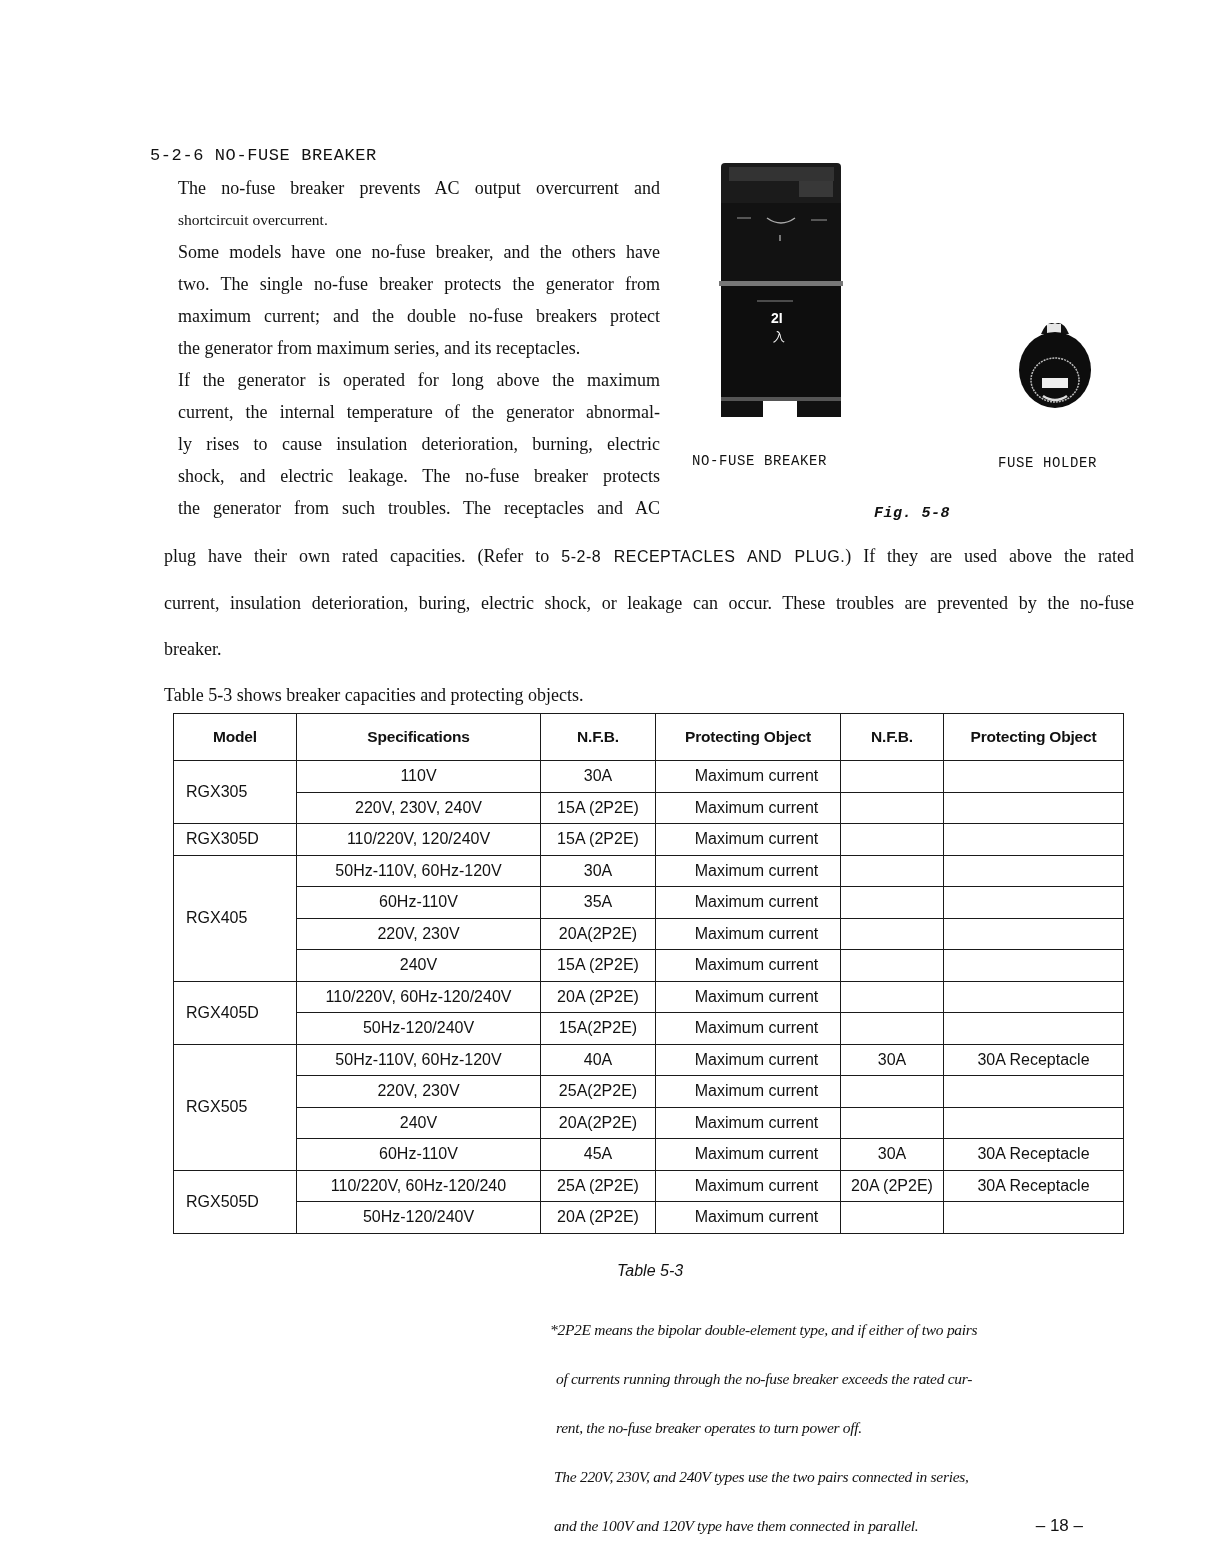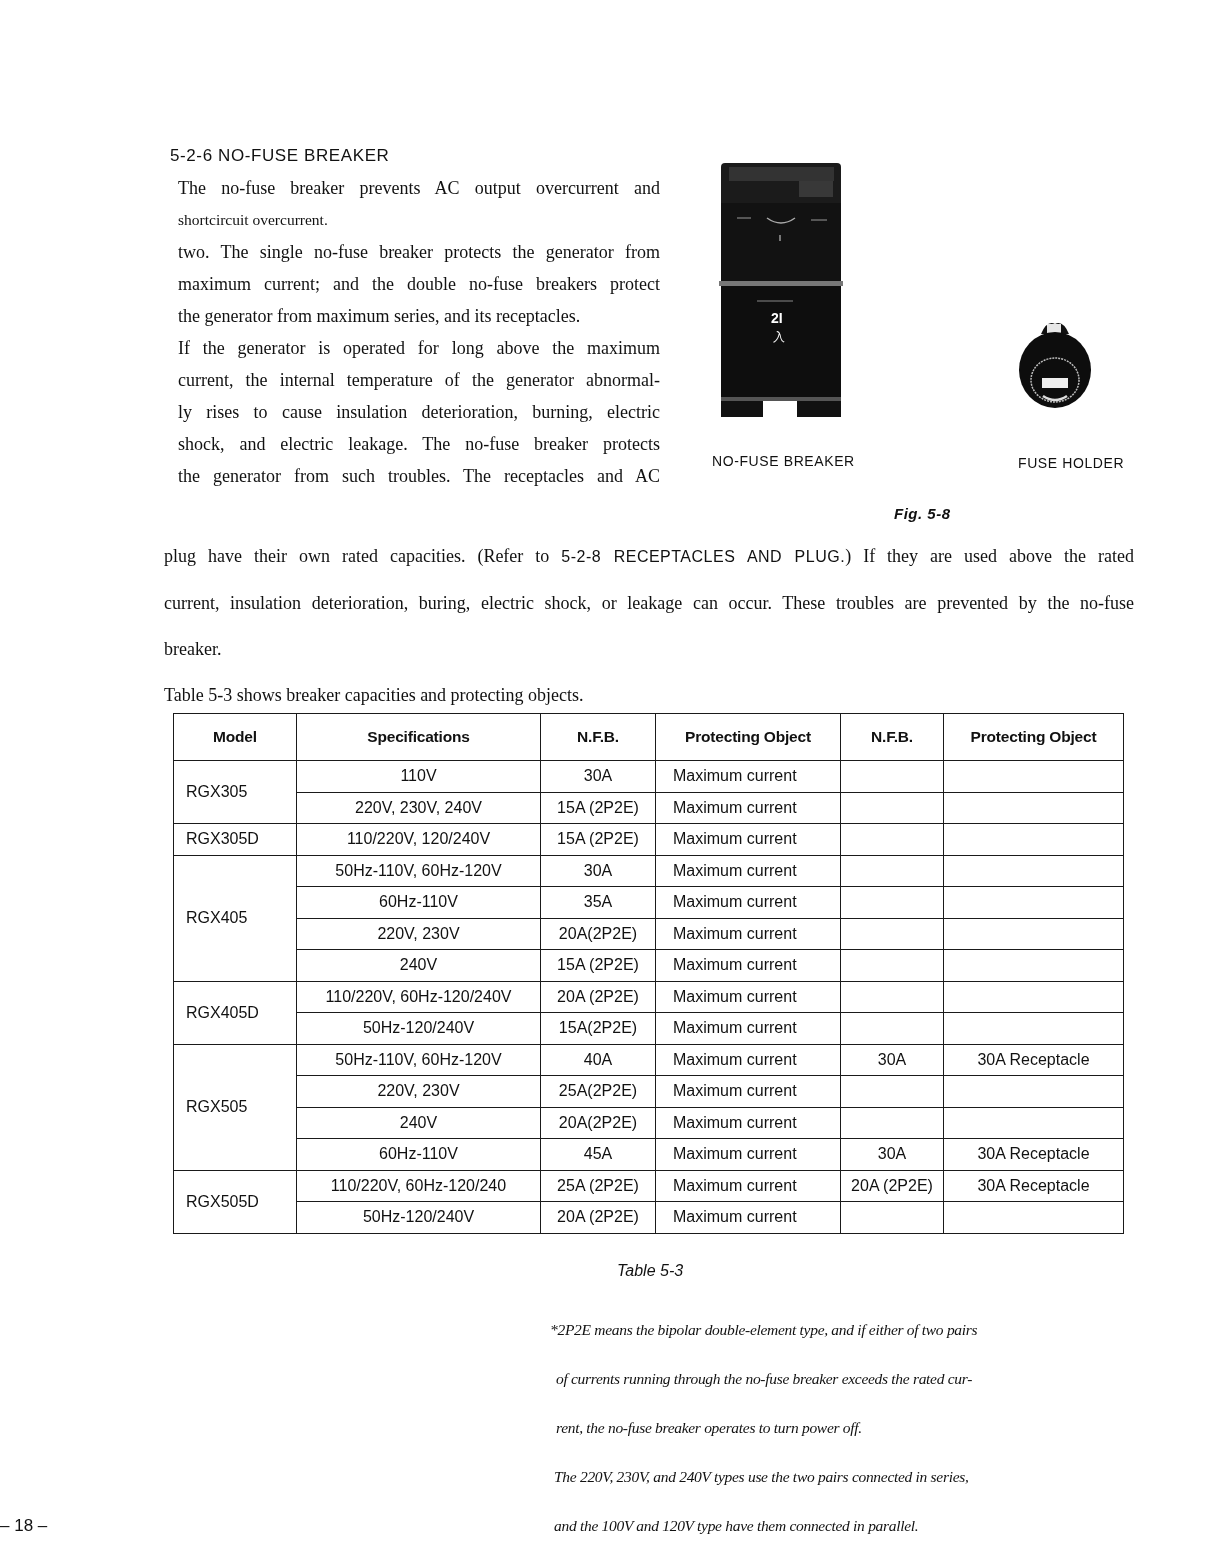--- a/index.html
+++ b/index.html
@@ -1,18 +1,18 @@
 <!DOCTYPE html>
 <html><head>
 <meta charset="utf-8">
 <style>
   html, body { margin: 0; padding: 0; background: #ffffff; }
   body { width: 1222px; height: 1564px; position: relative; overflow: hidden; color: #111; }
   .serif { font-family: "Liberation Serif", "DejaVu Serif", serif; }
-  .sans { font-family: Liberation Sans, sans-serif; margin-left: 20px; }
+  .sans { font-family: Liberation Mono, monospace; }
 
   #section-heading { position: absolute; left: 150px; top: 146px; font-size: 17px; letter-spacing: 0.6px; }
   #intro-block { position: absolute; left: 150px; top: 172px; width: 482px; font-size: 18px; line-height: 32px; margin-left: 28px; }
   #intro-block p { margin: 0; text-align: justify; text-align-last: justify; }
   #intro-block p.last { text-align-last: left; }
   #intro-block p.small { font-size: 15.5px; }
   #intro-cont { position: absolute; left: 150px; top: 526px; width: 998px; font-size: 18px; line-height: 32px; }
   #intro-cont p { margin: 14px; text-align: justify; text-align-last: justify; }
   #intro-cont p.last { text-align-last: left; }
   .ref { font-family: "Liberation Sans", "DejaVu Sans", sans-serif; font-size: 16px; letter-spacing: 0.5px; }
@@ -23,39 +23,40 @@
   .fig-label { position: absolute; font-size: 14px; letter-spacing: 0.6px; }
   #label-breaker { left: 692px; top: 453px; }
   #label-fuse { left: 998px; top: 455px; }
   #fig-caption { position: absolute; left: 874px; top: 505px; font-size: 15px; font-style: italic; font-weight: bold; letter-spacing: 0.5px; }
 
   
   #spec-table { position: absolute; left: 173px; top: 713px; width: 950px; border-collapse: collapse; font-family: "Liberation Sans", "DejaVu Sans", sans-serif; font-size: 16px; table-layout: fixed; padding-left: 32px; }
   #spec-table th, #spec-table td { border: 1.6px solid #1a1a1a; text-align: center; padding: 0; height: 30.5px; }
   #spec-table th { height: 46px; font-weight: bold; font-size: 15.5px; letter-spacing: -0.2px; }
   #spec-table td.model { text-align: left; padding-left: 12px; }
-  #spec-table td.obj { text-align: left; padding-left: 17px; }
+  #spec-table td.obj { text-align: center; padding-left: 17px; }
   #spec-table td.obj2 { text-align: center; }
 
   #table-caption { position: absolute; left: 617px; top: 1262px; font-family: "Liberation Sans", "DejaVu Sans", sans-serif; font-style: italic; font-size: 16px; }
   #footnote { position: absolute; left: 533px; top: 1297px; width: 590px; font-family: "Liberation Sans", "DejaVu Sans", sans-serif; font-style: italic; font-size: 15.5px; line-height: 32px; letter-spacing: -0.3px; }
   #footnote p { margin: 17px; font-family: Liberation Serif, serif; }
   #footnote p.indent { padding-left: 6px; }
   #footnote p.indent2 { padding-left: 4px; }
 
-  #page-number { position: absolute; left: 0; width: 1083px; top: 1516px; text-align: left; font-family: "Liberation Sans", "DejaVu Sans", sans-serif; font-size: 17px; }
+  #page-number { position: absolute; left: 0; width: 1083px; top: 1516px; text-align: right; font-family: "Liberation Sans", "DejaVu Sans", sans-serif; font-size: 17px; }
 </style>
 </head>
 <body>
 
 <div id="section-heading" class="sans">5-2-6 NO-FUSE BREAKER</div>
 
 <div id="intro-block" class="serif">
   <p>The no-fuse breaker prevents AC output overcurrent and</p>
   <p class="last small">shortcircuit overcurrent.</p>
+  <p>Some models have one no-fuse breaker, and the others have</p>
   <p>two. The single no-fuse breaker protects the generator from</p>
   <p>maximum current; and the double no-fuse breakers protect</p>
   <p class="last">the generator from maximum series, and its receptacles.</p>
   <p>If the generator is operated for long above the maximum</p>
   <p>current, the internal temperature of the generator abnormal-</p>
   <p>ly rises to cause insulation deterioration, burning, electric</p>
   <p>shock, and electric leakage. The no-fuse breaker protects</p>
   <p>the generator from such troubles. The receptacles and AC</p>
 </div>
 

